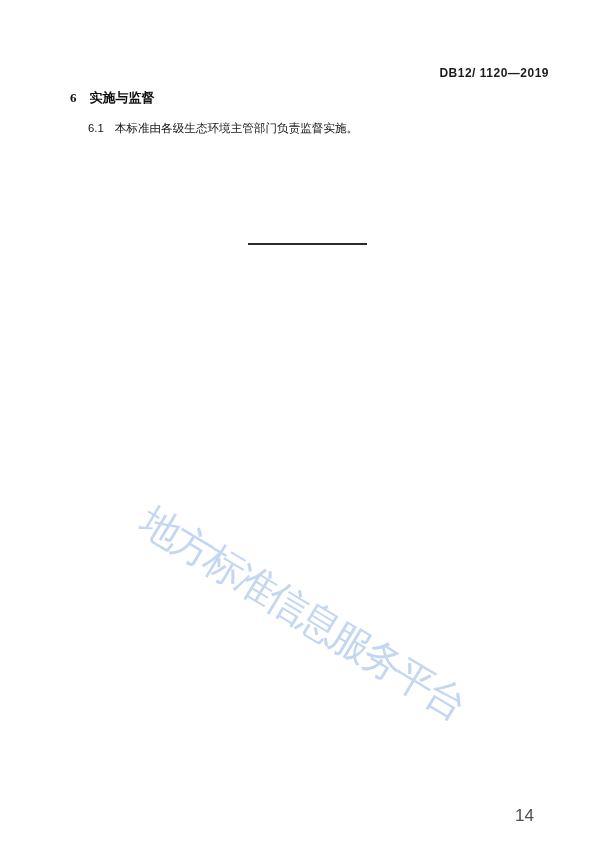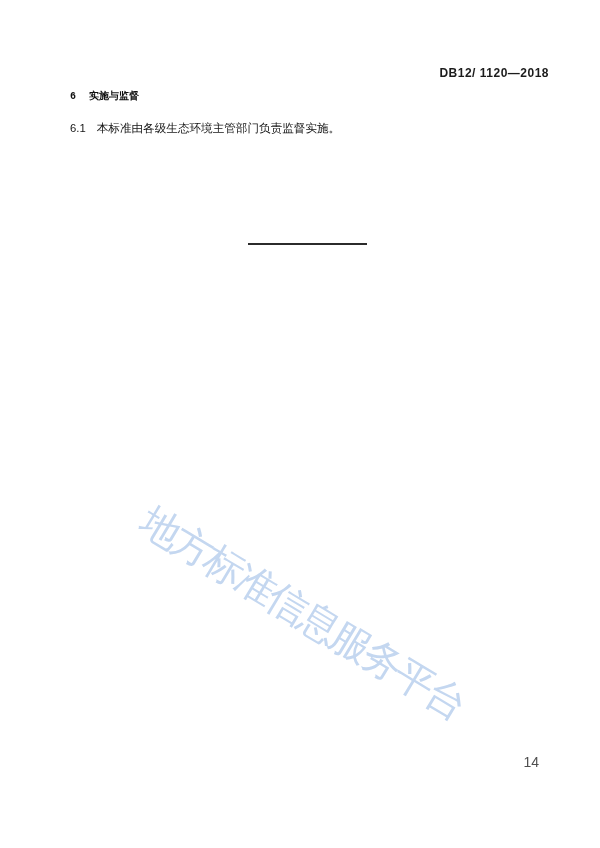--- a/index.html
+++ b/index.html
@@ -26,32 +26,32 @@
     font-size: 12px;
     font-weight: 600;
     letter-spacing: 0.5px;
     color: #1c1c1c;
   }
   .section-heading {
     position: absolute;
     top: 89px;
     left: 70px;
     margin: 0;
-    font-family: Liberation Mono, monospace;
-    font-size: 10px;
+    font-family: Liberation Serif, serif;
+    font-size: 13px;
     font-weight: 700;
     color: #101010;
   }
   .section-heading .sec-num {
     margin-right: 13px;
   }
   .doc-body {
     position: absolute;
     top: 120px;
-    left: 70px;
+    left: 88px;
     width: 481px;
   }
   .clause {
     margin: 0 0 3px 0;
     font-size: 11.6px;
     line-height: 16.6px;
     text-align: justify;
     text-justify: inter-ideograph;
     color: #151515;
   }
@@ -76,36 +76,36 @@
     transform-origin: 0 0;
     white-space: nowrap;
     font-family: "Liberation Serif", serif;
     font-size: 40px;
     letter-spacing: -3px;
     color: #c4d7f0;
     pointer-events: none;
   }
   .page-number {
     position: absolute;
-    top: 754px;
+    top: 806px;
     left: 515px;
     width: 24px;
-    text-align: right;
+    text-align: left;
     font-family: "Liberation Sans", sans-serif;
-    font-size: 14px;
+    font-size: 17px;
     color: #4f4f4f;
   }
 </style>
 </head>
 <body>
 
 <div class="page">
 
   <div class="doc-header">
-    <span>DB12/ 1120—2018</span>
+    <span>DB12/ 1120—2019</span>
   </div>
 
   <h2 class="section-heading">
     <span class="sec-num">6</span><span>实施与监督</span>
   </h2>
 
   <div class="doc-body">
     <p class="clause">
       <span class="clause-num">6.1</span><span>本标准由各级生态环境主管部门负责监督实施。</span>
     </p>

